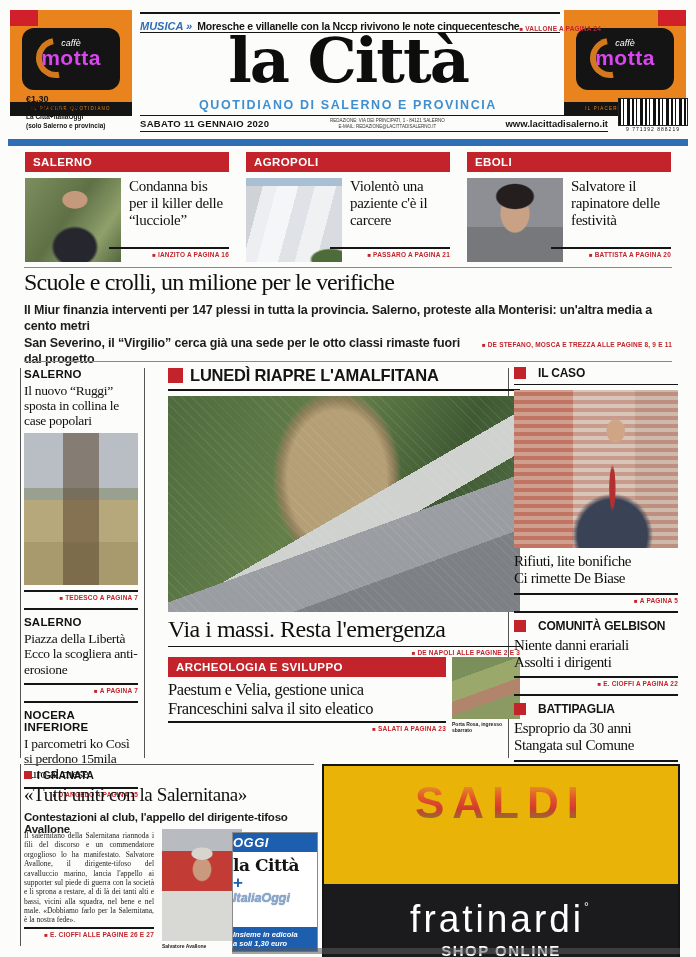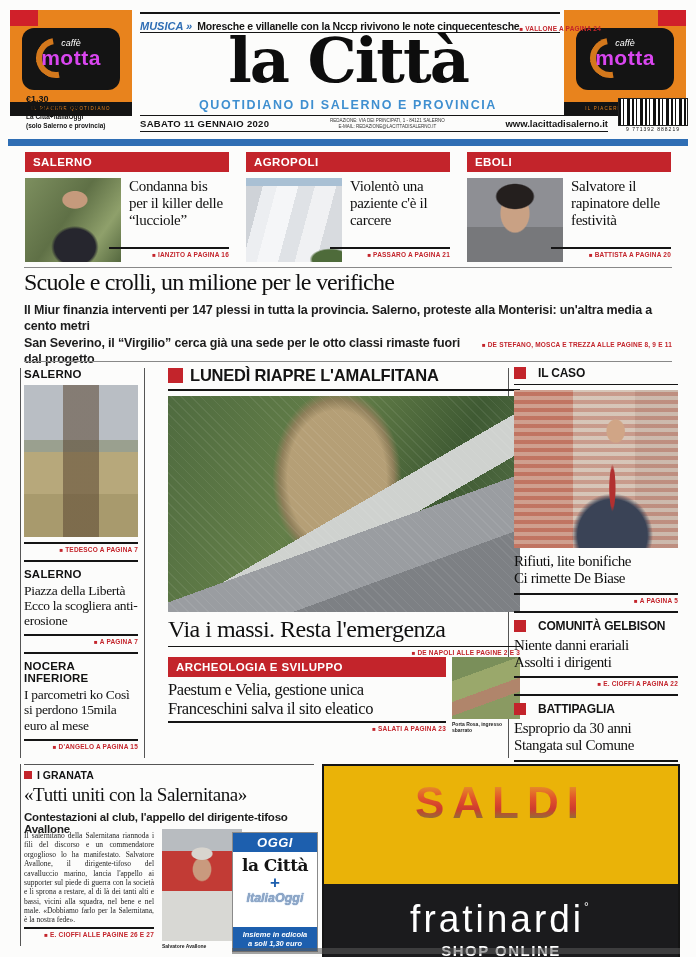--- a/index.html
+++ b/index.html
@@ -133,21 +133,21 @@
   .sport .hl{font-size:19px;letter-spacing:-.4px;margin-top:3px;white-space:nowrap;}
   .sport .sub{font-weight:bold;font-size:11.5px;letter-spacing:-.2px;margin-top:5px;color:#1c1c1c;}
   .sport .body{position:absolute;left:0;top:66px;width:130px;font-family:"Liberation Serif",serif;font-size:7.5px;line-height:1.25;text-align:justify;color:#222;}
   .sport .refwrap{position:absolute;left:0;top:162px;width:130px;}
   .ph-avallone{position:absolute;left:138px;top:64px;width:80px;height:112px;background:
     radial-gradient(ellipse 17px 10px at 50% 22%,#d8d5cf 0 58%,transparent 66%),
     radial-gradient(ellipse 15px 19px at 50% 36%,#c99a7e 0 58%,transparent 66%),
     linear-gradient(180deg,#b8bcc0 0 20%,#c23b35 20% 55%,#d8d8d4 55%);}
   .sport .cap{position:absolute;left:138px;top:178px;width:80px;font-weight:bold;font-size:5px;color:#222;}
 
-  .promo{position:absolute;left:232px;top:832px;width:86px;height:120px;background:#fff;border:1px solid #8a8a8a;text-align:center;}
+  .promo{position:absolute;left:232px;top:832px;width:86px;height:120px;background:#fff;border:1px solid #8a8a8a;}
   .promo .band{background:#1d5fae;color:#fff;font-weight:bold;font-style:italic;}
   .promo .oggi{height:19px;line-height:19px;font-size:13px;letter-spacing:.5px;}
   .promo .b1{font-family:"DejaVu Serif",serif;font-weight:bold;font-size:17px;letter-spacing:-.5px;margin-top:3px;}
   .promo .plus{color:#1d5fae;font-weight:bold;font-size:17px;line-height:15px;}
   .promo .b2{color:#93a9c6;font-weight:bold;font-style:italic;font-size:12.5px;text-shadow:0 0 1px #1d5fae;margin-top:1px;}
   .promo .bottomband{position:absolute;bottom:0;left:0;right:0;padding:3px 0 2px;font-size:7.5px;line-height:1.3;}
 
   .fratad{position:absolute;left:322px;top:764px;width:358px;height:237px;border:2px solid #151515;background:#eab308;text-align:center;}
   .fratad .saldi{margin-top:12px;font-weight:bold;font-size:44px;letter-spacing:8px;background:linear-gradient(180deg,#e8b427 0%,#e2542b 40%,#cf3b2e 62%,#57a33c 100%);-webkit-background-clip:text;background-clip:text;color:transparent;}
   .fratad .black{position:absolute;left:0;right:0;bottom:0;height:115px;background:#1b1b1d;color:#fff;}
@@ -263,20 +263,21 @@
     </div>
   </div>
 
   <div class="hr" style="left:24px;top:361px;width:648px;height:1px;background:#888;"></div>
   <div class="vline edgeline-l1"></div>
   <div class="vline" style="left:144px;top:368px;height:390px;"></div>
   <div class="vline" style="left:508px;top:368px;height:390px;"></div>
 
   <div class="lcol">
     <div class="kicker">SALERNO</div>
+    <div class="hl serif">Il nuovo “Ruggi” sposta in collina le case popolari</div>
     <div class="ph ph-field"></div>
     <div class="refline" style="margin-top:5px;">
       <div class="ref">TEDESCO A PAGINA 7</div>
     </div>
     <div class="divider"></div>
     <div class="kicker">SALERNO</div>
     <div class="hl serif">Piazza della Libertà Ecco la scogliera anti-erosione</div>
     <div class="refline" style="margin-top:6px;">
       <div class="ref">A PAGINA 7</div>
     </div>

